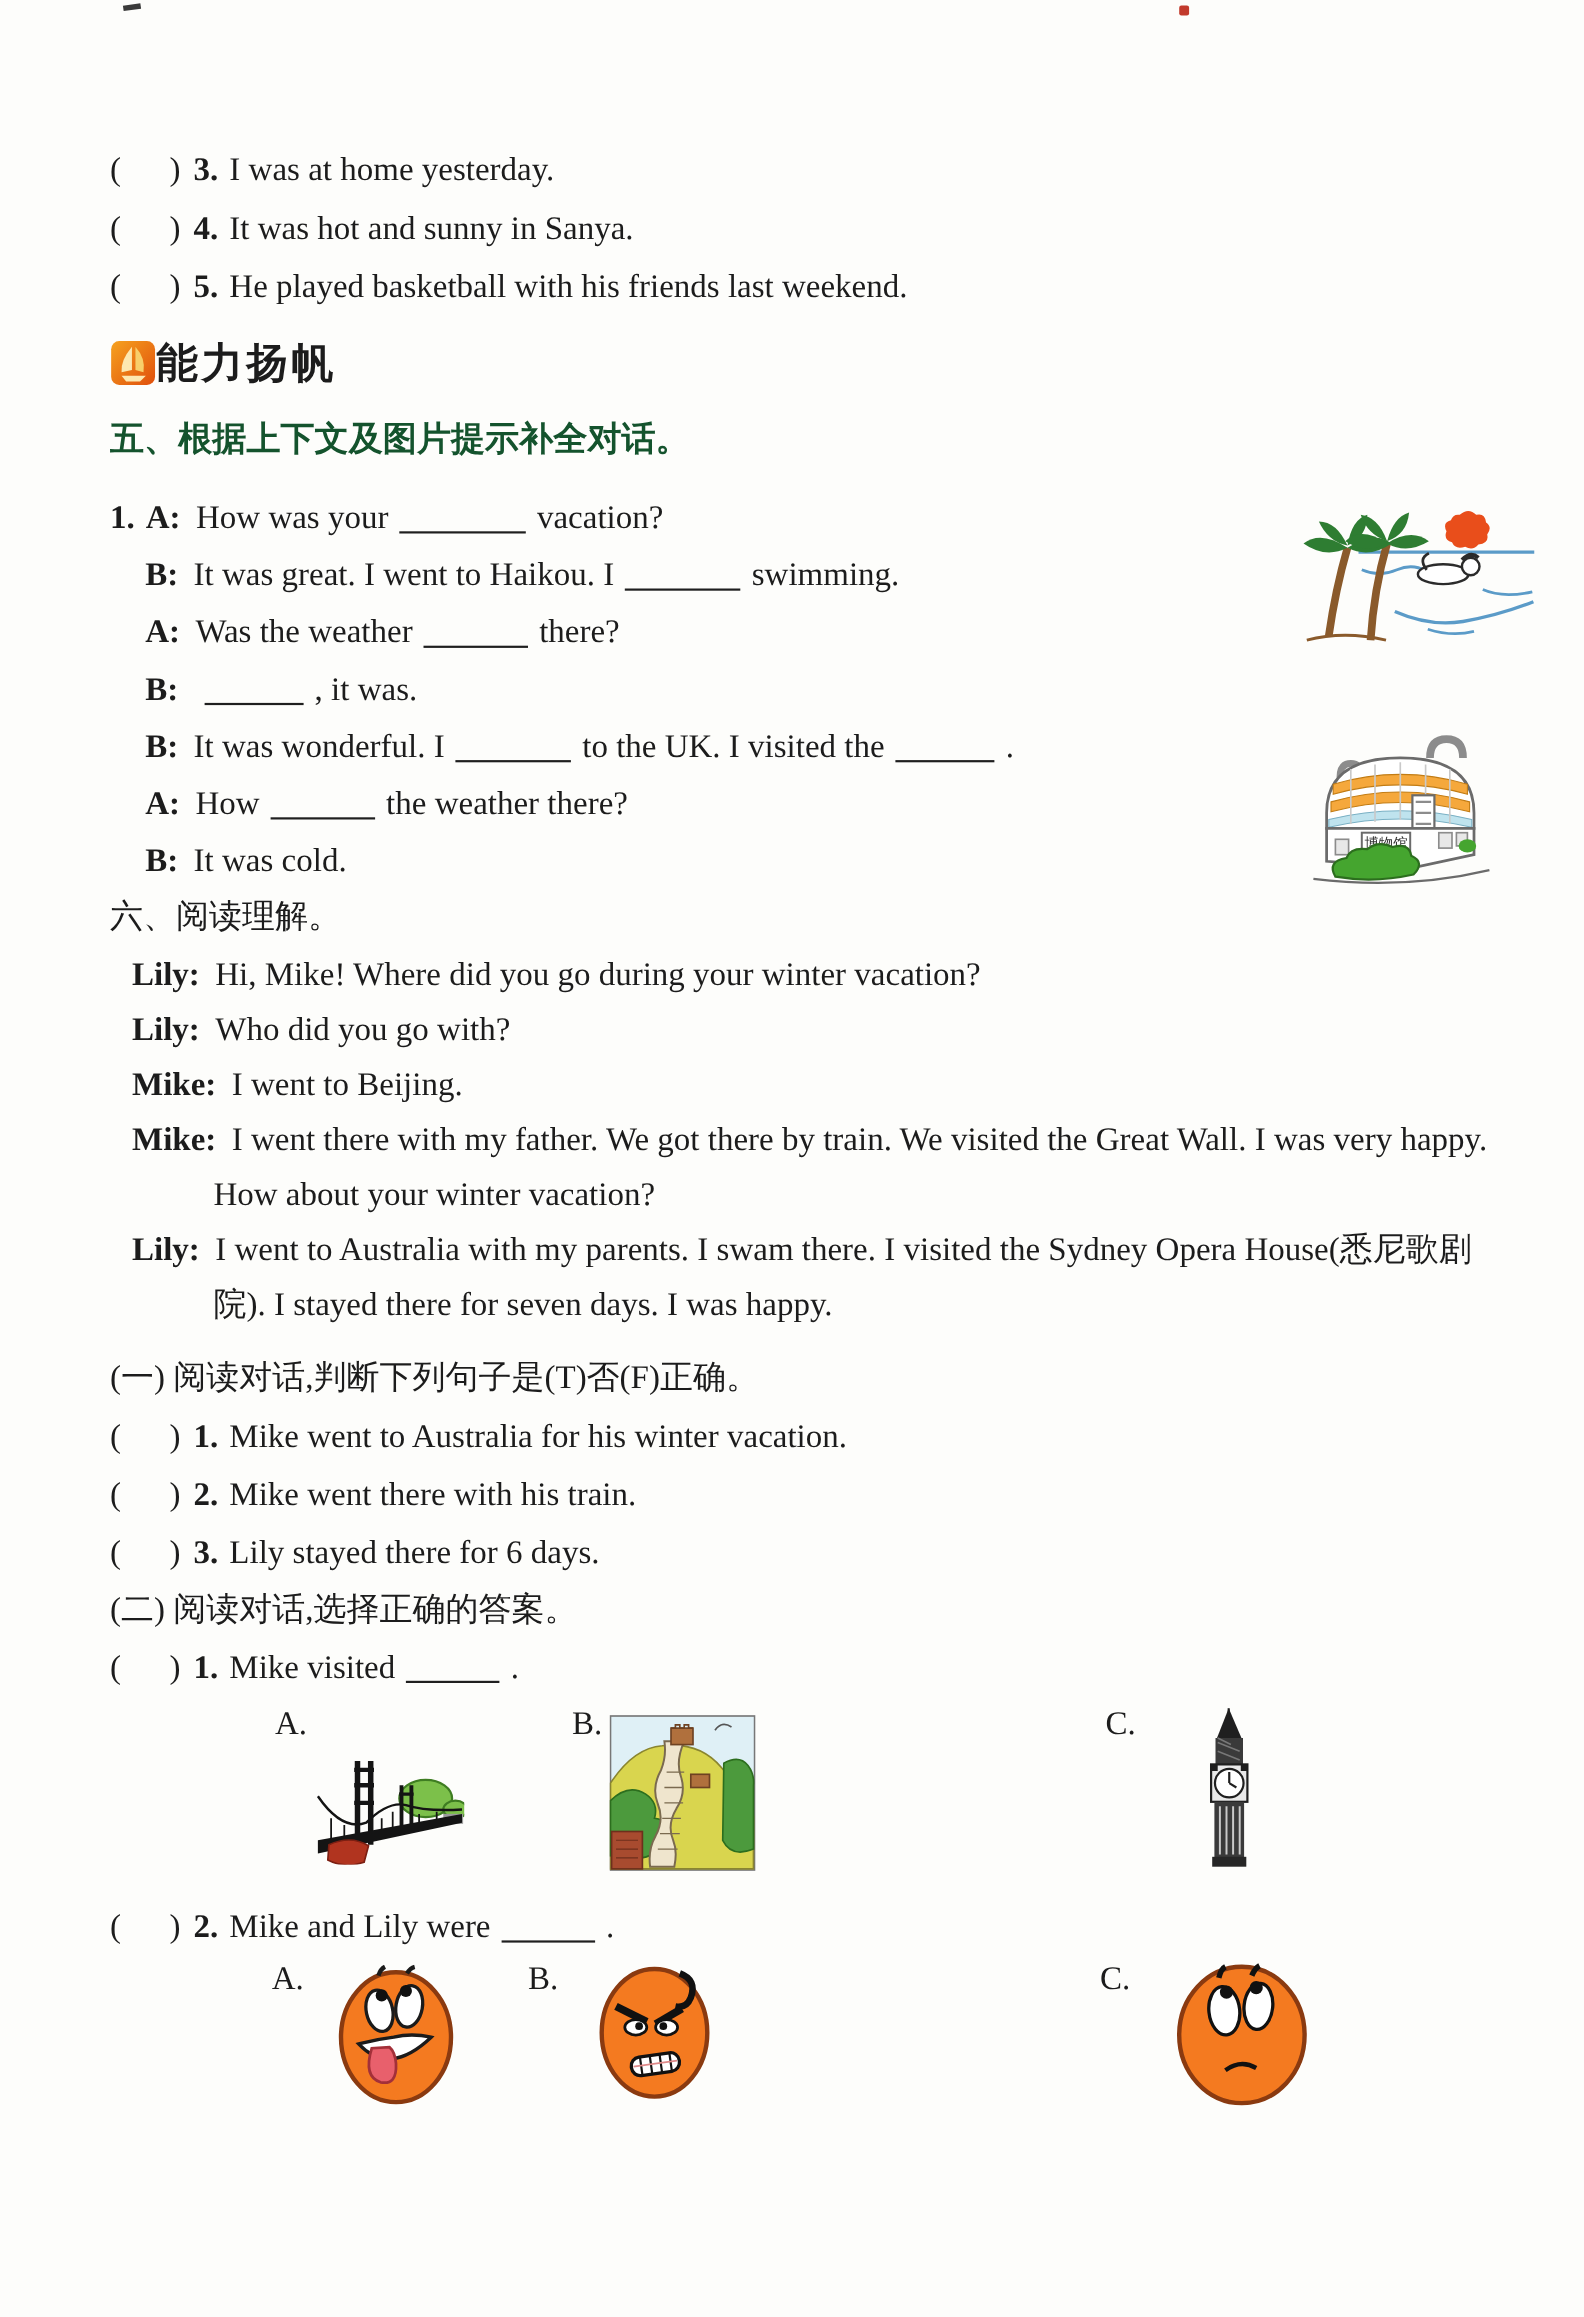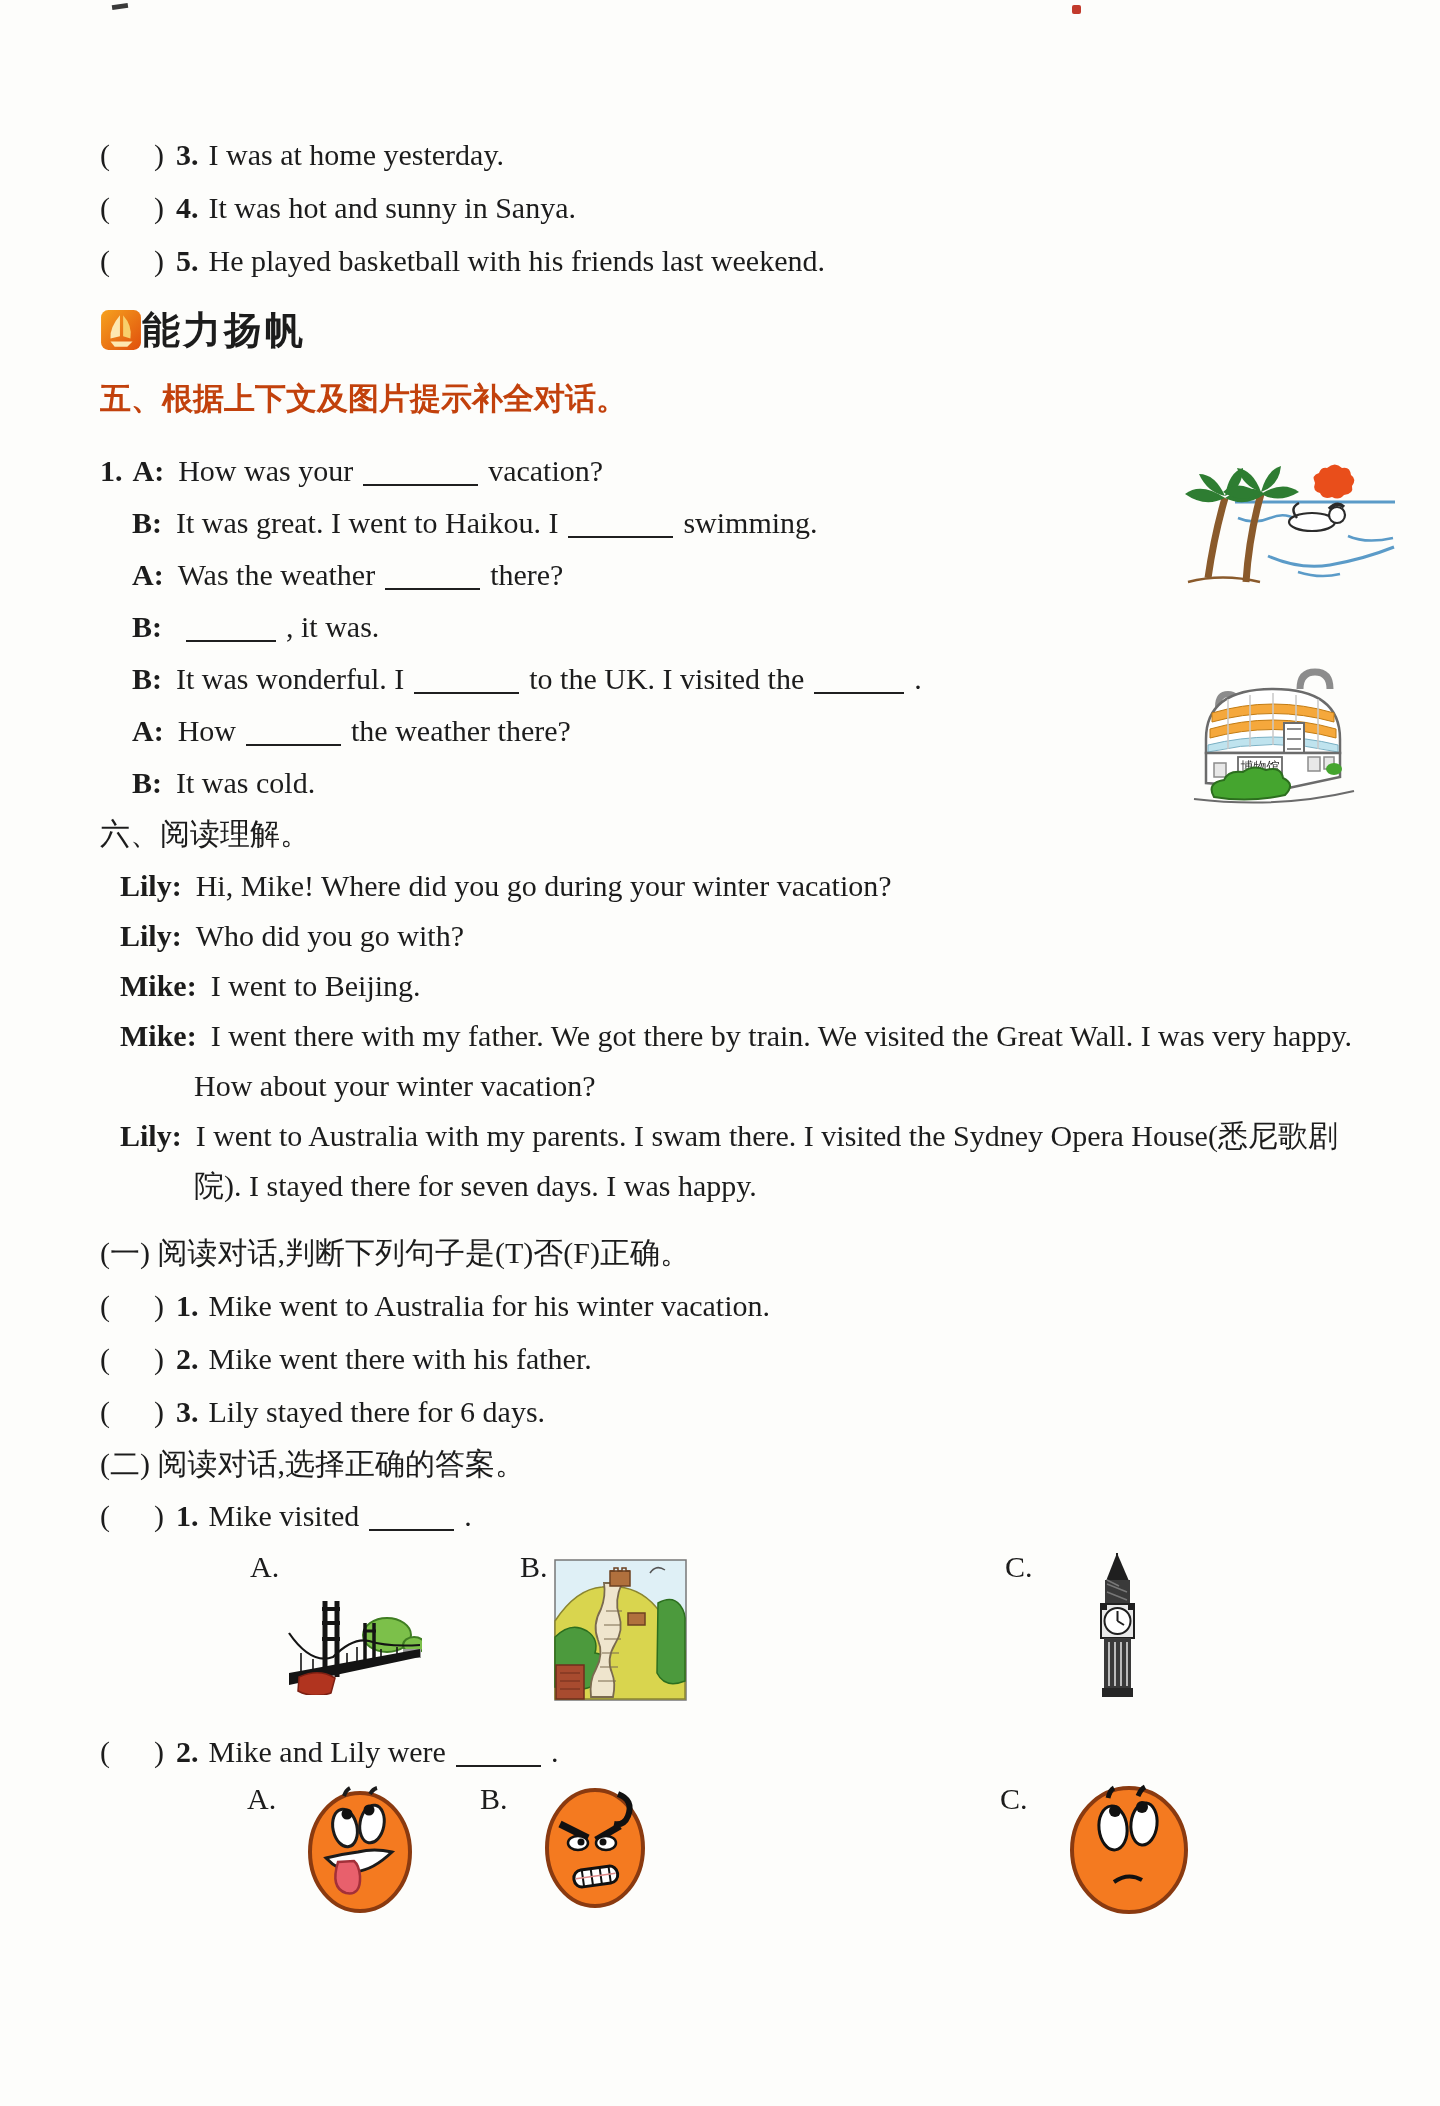--- a/index.html
+++ b/index.html
@@ -3,21 +3,21 @@
 <meta charset="utf-8">
 <style>
   html,body{margin:0;padding:0;}
   body{width:1440px;height:2106px;background:#fdfdfb;font-family:"Liberation Serif","DejaVu Serif",serif;color:#1c1c1c;font-size:30px;}
   .page{position:relative;width:1440px;height:2106px;box-sizing:border-box;padding:128px 0 0 100px;overflow:hidden;}
   .line{line-height:53px;white-space:nowrap;}
   .parens{display:inline-flex;width:64px;justify-content:space-between;margin-right:12px;}
   .num{font-weight:bold;margin-right:10px;}
   .banner{margin-top:18px;height:50px;display:flex;align-items:center;}
   .banner-title{font-weight:bold;font-size:38px;letter-spacing:3px;font-family:"Liberation Sans","DejaVu Sans",sans-serif;}
-  .red-head{margin-top:22px;line-height:44px;color:#c2410c;font-weight:bold;font-size:31px;font-family:"Liberation Sans","DejaVu Sans",sans-serif;}
+  .red-head{margin-top:22px;line-height:44px;color:#14532d;font-weight:bold;font-size:31px;font-family:"Liberation Sans","DejaVu Sans",sans-serif;}
   .dialog{margin-top:24px;}
   .dialog .line{line-height:52px;}
   .dialog .ind{padding-left:32px;}
   .sp{font-weight:bold;margin-right:14px;}
   .blank{display:inline-block;width:105px;border-bottom:2.5px solid #1f1f1f;height:26px;vertical-align:-5px;margin:0 10px;}
   .w115{width:115px;} .w95{width:95px;} .w90{width:90px;} .w85{width:85px;}
   .cn-head{line-height:50px;}
   .passage{width:1258px;margin-top:2px;margin-left:20px;}
   .turn{line-height:50px;padding-left:74px;text-indent:-74px;}
   .sub-head{line-height:52px;}
@@ -120,21 +120,21 @@
   <div class="line">
     <span class="parens">
         <span>(</span>
         <span>)</span>
       </span><span class="num">1.</span><span>Mike went to Australia for his winter vacation.</span>
   </div>
   <div class="line">
     <span class="parens">
         <span>(</span>
         <span>)</span>
-      </span><span class="num">2.</span><span>Mike went there with his father.</span>
+      </span><span class="num">2.</span><span>Mike went there with his train.</span>
   </div>
   <div class="line">
     <span class="parens">
         <span>(</span>
         <span>)</span>
       </span><span class="num">3.</span><span>Lily stayed there for 6 days.</span>
   </div>
 
   <div class="sub-head">(二) 阅读对话,选择正确的答案。</div>
 

